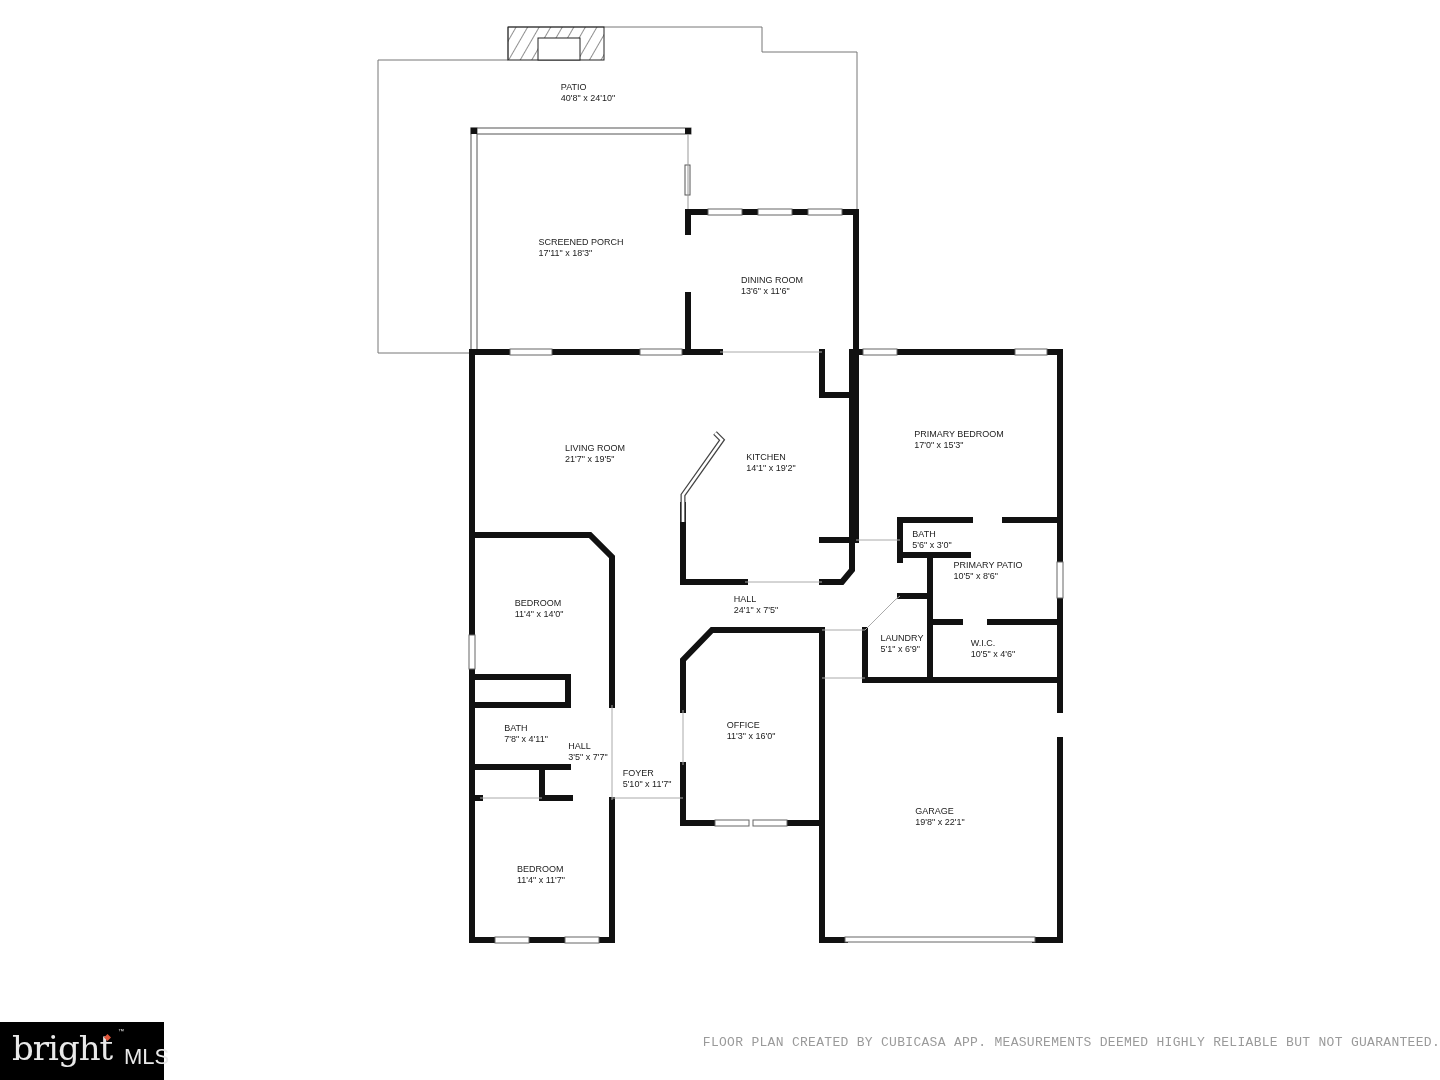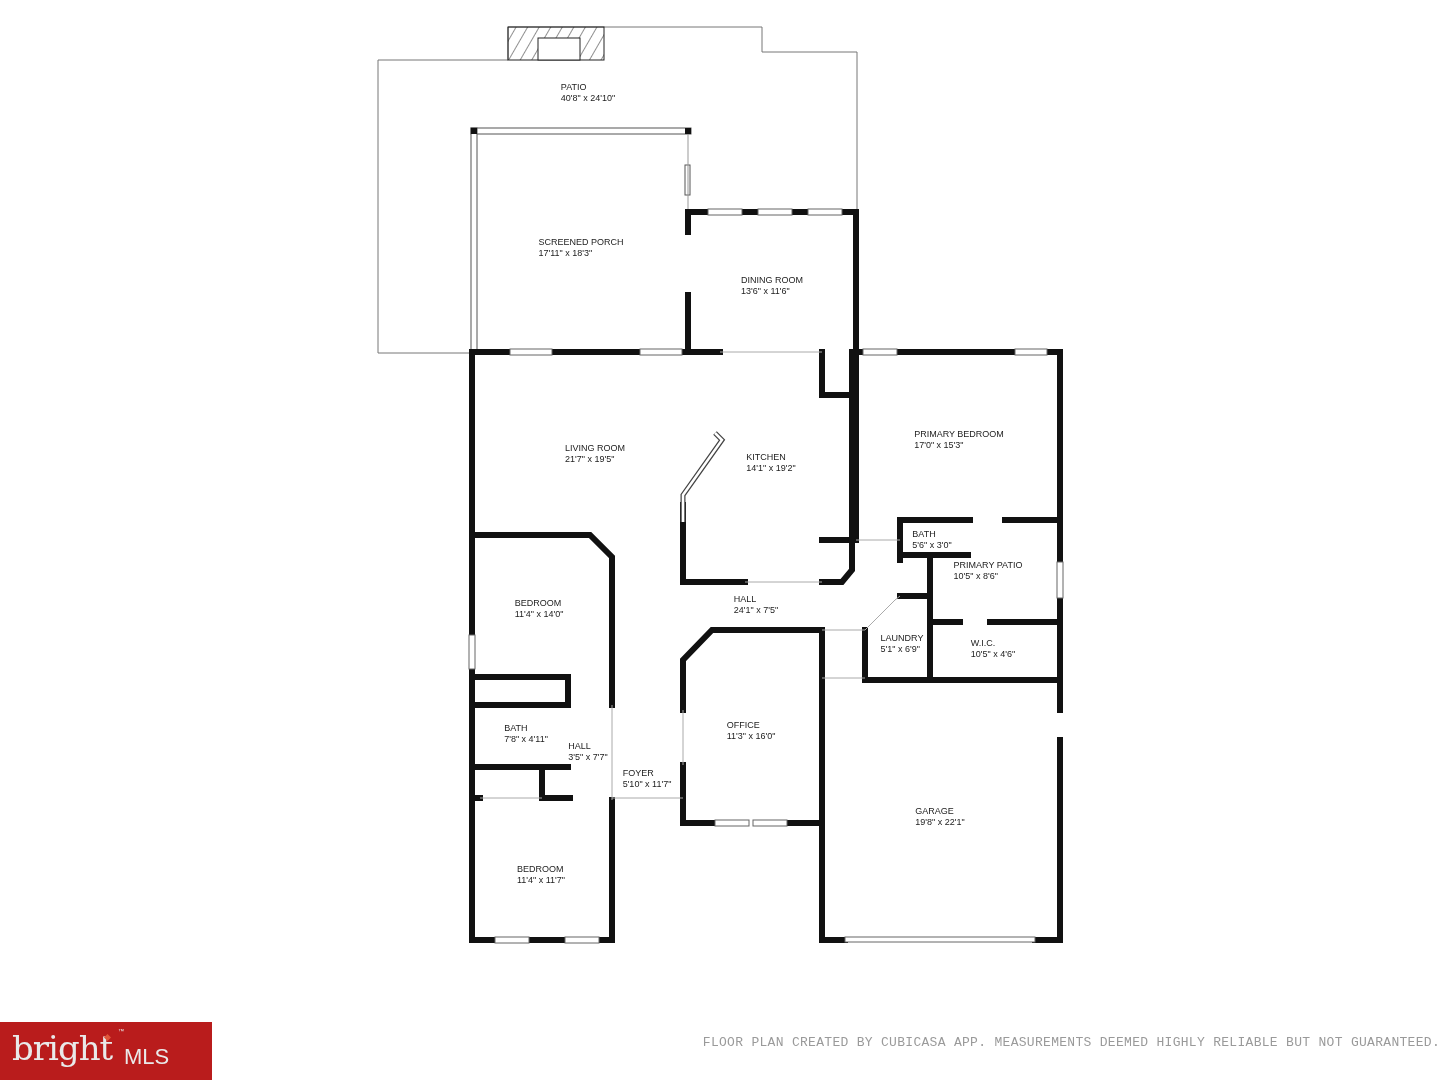--- a/index.html
+++ b/index.html
@@ -1,21 +1,21 @@
 <!DOCTYPE html>
 <html><head>
 <meta charset="utf-8">
 <style>
   html, body { margin: 0; padding: 0; background: #ffffff; }
   body { width: 1440px; height: 1080px; position: relative; overflow: hidden; font-family: "Liberation Sans", sans-serif; }
   #plan { position: absolute; left: 0; top: 0; }
   .room-label { position: absolute; transform: translate(-50%, -50%); color: #222; font-size: 9px; line-height: 11px; white-space: nowrap; font-family: "Liberation Sans", sans-serif; }
   .room-label .dim { display: block; }
   .disclaimer { position: absolute; left: 0; width: 1440px; top: 1035px; text-align: right; font-size: 13px; color: #9a9a9a; letter-spacing: 0.3px; font-family: Liberation Mono, monospace; }
-  .logo { position: absolute; left: 0; top: 1022px; width: 212px; height: 58px; background: #b91c1c; color: #e9e9e9; }
+  .logo { position: absolute; left: 0; top: 1022px; width: 164px; height: 58px; background: #000000; color: #e9e9e9; }
   .logo .brand { position: absolute; left: 12px; top: 6px; font-family: "DejaVu Serif", serif; font-size: 34px; letter-spacing: -1px; }
   .logo .mls { position: absolute; left: 124px; top: 22px; font-size: 22px; font-family: "Liberation Sans", sans-serif; }
   .logo .tm { position: absolute; left: 118px; top: 6px; font-size: 6px; }
   .logo .dot { position: absolute; left: 105px; top: 13px; width: 5px; height: 5px; background: #e0563b; transform: rotate(45deg); }
 </style>
 </head>
 <body>
 
 <svg id="plan" width="1440" height="1000" viewBox="0 0 1440 1000" xmlns="http://www.w3.org/2000/svg">
   <defs>

